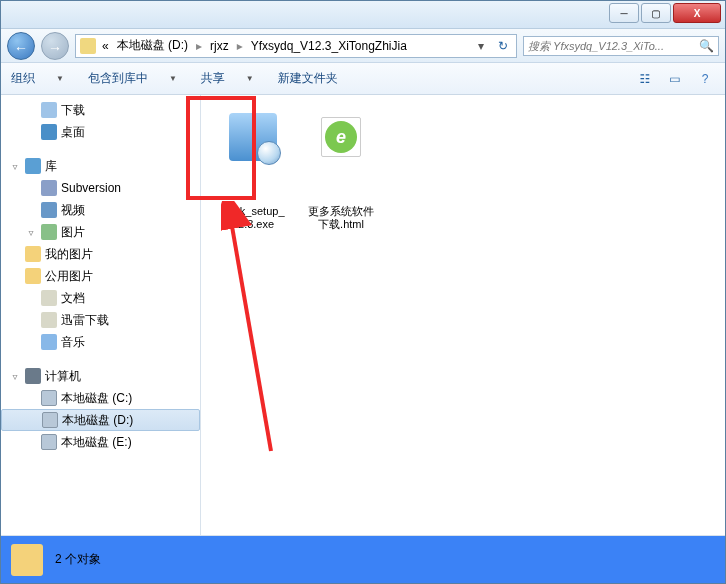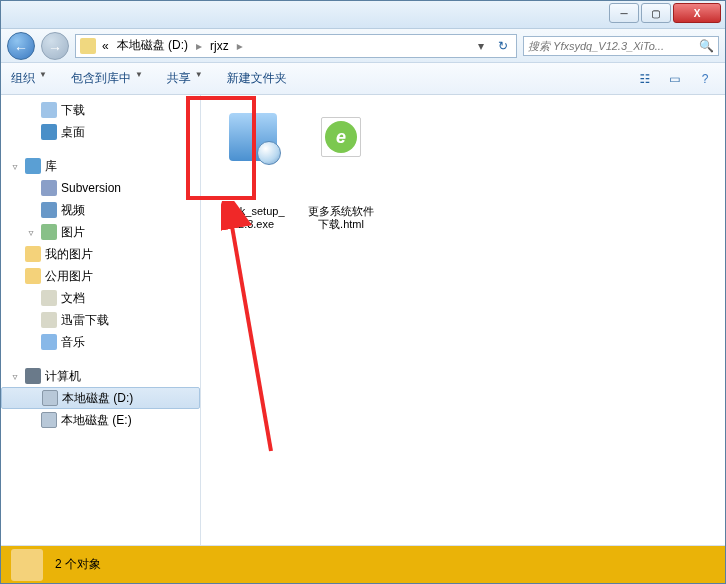--- a/index.html
+++ b/index.html
@@ -14,21 +14,21 @@
 .addrbar { flex: 1; height: 24px; background: #fff; border: 1px solid #9fb8d0; display: flex; align-items: center; padding: 0 4px; gap: 4px; overflow: hidden; }
 .addr-icon { width: 16px; height: 16px; background: #f0d880; border-radius: 2px; }
 .addr-seg { padding: 0 2px; cursor: pointer; white-space: nowrap; }
 .addr-sep { color: #888; padding: 0 2px; }
 .addr-drop { margin-left: auto; width: 18px; text-align: center; color: #555; cursor: pointer; }
 .addr-refresh { width: 18px; color: #2060a0; cursor: pointer; text-align: center; }
 .searchbar { width: 196px; height: 20px; background: #fff; border: 1px solid #9fb8d0; display: flex; align-items: center; padding: 0 4px; gap: 4px; }
 .searchbar input { border: none; outline: none; flex: 1; font-style: italic; color: #888; font-size: 11px; }
 .search-icon { color: #2060a0; cursor: pointer; }
 .toolbar { height: 32px; background: linear-gradient(#f8fbfe, #eaf2fb); border-bottom: 1px solid #cad8e6; display: flex; align-items: center; padding: 0 10px; gap: 24px; }
-.toolbtn { color: #1a4a80; cursor: pointer; display: flex; align-items: flex-start; gap: 4px; }
+.toolbtn { color: #1a4a80; cursor: pointer; display: flex; align-items: center; gap: 21px; }
 .toolbtn .drop { font-size: 8px; color: #555; }
 .tool-right { margin-left: auto; display: flex; gap: 10px; }
 .tool-icon { width: 20px; height: 20px; cursor: pointer; display: flex; align-items: center; justify-content: center; color: #2060a0; }
 .body { flex: 1; display: flex; overflow: hidden; }
 .sidebar { width: 200px; border-right: 1px solid #d8e2ec; overflow: hidden; background: #fff; }
 .tree { padding: 4px 0; }
 .tree-item { display: flex; align-items: center; height: 22px; padding-left: 8px; cursor: pointer; gap: 4px; white-space: nowrap; }
 .tree-item.selected { background: linear-gradient(#dceaf7, #cde0f2); border: 1px solid #a8c6e2; border-radius: 2px; }
 .exp { width: 12px; color: #888; font-size: 10px; display: inline-block; text-align: center; }
 .ticon { width: 16px; height: 16px; flex-shrink: 0; }
@@ -52,21 +52,21 @@
 .file-item { width: 72px; display: flex; flex-direction: column; align-items: center; cursor: pointer; padding: 2px; }
 .file-icon { width: 48px; height: 48px; margin-bottom: 4px; }
 .exe-icon { background: linear-gradient(#aad4f8, #4a90d0); border-radius: 4px; position: relative; }
 .exe-icon::after { content: ""; position: absolute; right: -4px; bottom: -4px; width: 22px; height: 22px; border-radius: 50%; background: radial-gradient(circle at 35% 30%, #fff, #b8d8f0 60%, #6a9ac8); border: 1px solid #5a8ab8; }
 .html-icon { position: relative; }
 .html-icon::before { content:""; position:absolute; inset:4px; background:#fff; border:1px solid #ccc; border-radius:2px; }
 .html-icon::after { content: "e"; position: absolute; inset: 8px; border-radius: 50%; background: #7cc850; color: #fff; display: flex; align-items: center; justify-content: center; font-size: 18px; font-style: italic; font-weight: bold; }
 .file-label { text-align: center; font-size: 11px; line-height: 13px; word-break: break-all; margin-top: 40px; }
 .annotation-box { position: absolute; left: 185px; top: 95px; width: 70px; height: 104px; border: 4px solid #f02828; pointer-events: none; }
 .annotation-arrow { position: absolute; left: 220px; top: 200px; pointer-events: none; }
-.statusbar { height: 38px; border-top: 1px solid #d8e2ec; display: flex; align-items: center; padding: 0 10px; gap: 12px; background: #eab308; }
+.statusbar { height: 48px; border-top: 1px solid #d8e2ec; display: flex; align-items: center; padding: 0 10px; gap: 12px; background: #3b82f6; }
 .status-icon { width: 32px; height: 32px; background: #f4d27a; border-radius: 3px; }
 </style>
 </head>
 <body>
 
 <div class="window">
 
   <div class="titlebar">
     <div class="winbtn">─</div>
     <div class="winbtn">▢</div>
@@ -76,20 +76,21 @@
   <div class="navbar">
     <div class="navbtn">←</div>
     <div class="navbtn fwd">→</div>
     <div class="addrbar">
       <span class="addr-icon"></span>
       <span class="addr-seg">«</span>
       <span class="addr-seg">本地磁盘 (D:)</span>
       <span class="addr-sep">▸</span>
       <span class="addr-seg">rjxz</span>
       <span class="addr-sep">▸</span>
+      <span class="addr-seg">Yfxsydq_V12.3_XiTongZhiJia</span>
       <span class="addr-drop">▾</span>
       <span class="addr-refresh">↻</span>
     </div>
     <div class="searchbar">
       <input placeholder="搜索 Yfxsydq_V12.3_XiTo..." style="">
       <span class="search-icon">🔍</span>
     </div>
   </div>
 
   <div class="toolbar">
@@ -172,20 +173,25 @@
         <div class="tree-item indent1">
             <span class="exp"></span>
             <span class="ticon music"></span>
             <span>音乐</span>
           </div>
         <div class="sep"></div>
         <div class="tree-item">
             <span class="exp">▿</span>
             <span class="ticon pc"></span>
             <span>计算机</span>
+          </div>
+        <div class="tree-item indent1">
+            <span class="exp"></span>
+            <span class="ticon drive"></span>
+            <span>本地磁盘 (C:)</span>
           </div>
         <div class="tree-item indent1 selected">
             <span class="exp"></span>
             <span class="ticon drive"></span>
             <span>本地磁盘 (D:)</span>
           </div>
         <div class="tree-item indent1">
             <span class="exp"></span>
             <span class="ticon drive"></span>
             <span>本地磁盘 (E:)</span>

